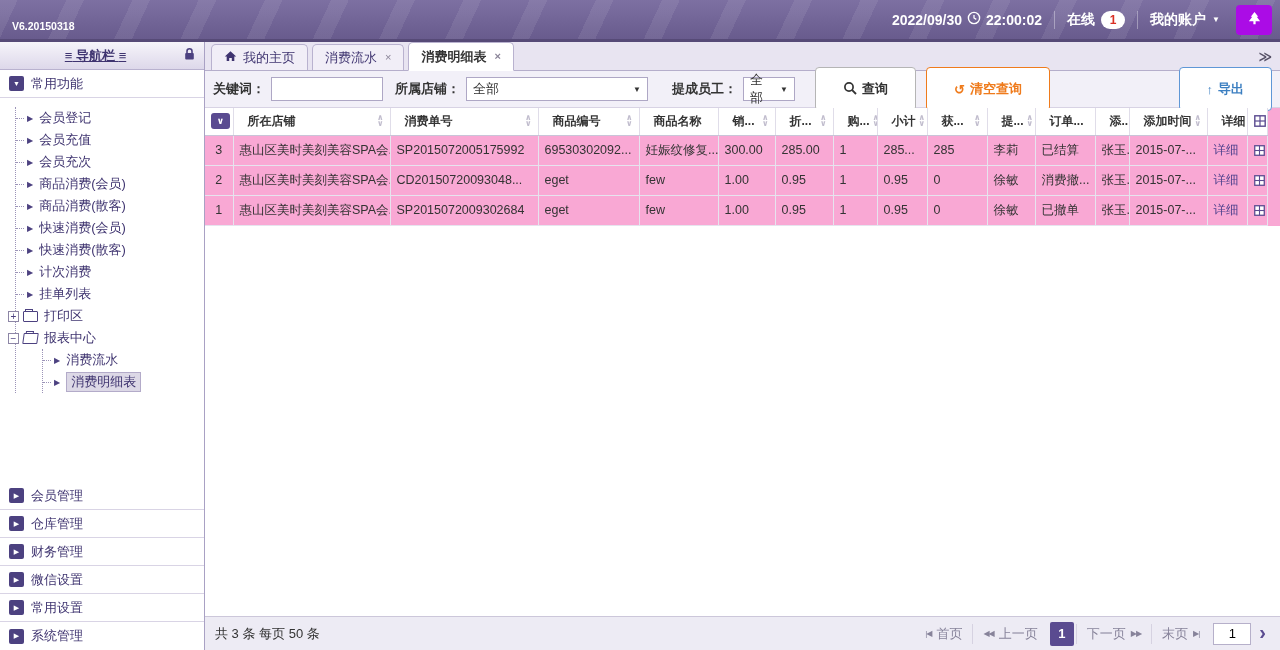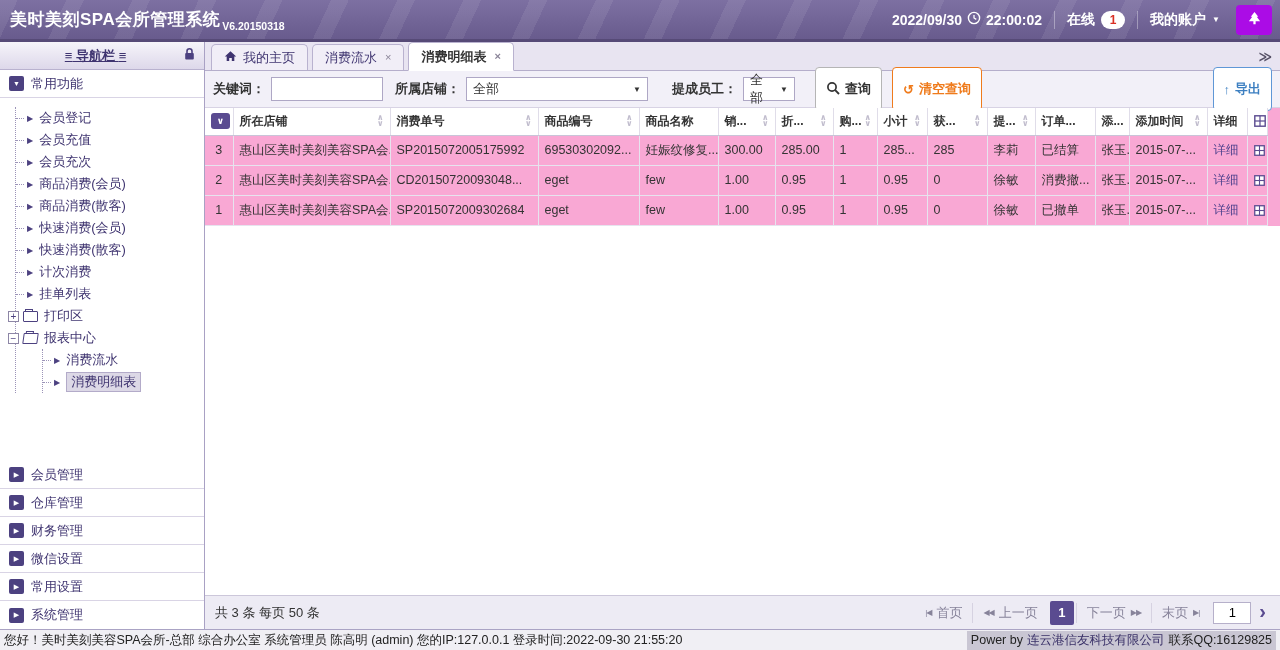--- a/index.html
+++ b/index.html
@@ -69,34 +69,34 @@
   .filterbar { height:37px; flex:0 0 37px; background:#f2f0f8; border-bottom:1px solid #d8d3e4;
     display:flex; align-items:center; padding:0 8px; gap:6px; }
   .flabel { font-size:13px; font-weight:bold; color:#333; white-space:nowrap; }
   .finput { width:112px; height:24px; border:1px solid #aea7c5; background:#fff; padding:0 5px; font-size:13px;
     font-family:"Liberation Sans","DejaVu Sans",sans-serif; }
   .fselect { height:24px; border:1px solid #aea7c5; background:#fff; display:flex; align-items:center;
     padding:0 6px; font-size:13px; color:#333; cursor:pointer; }
   .fselect .caret { margin-left:auto; color:#333; font-size:8px; }
   .sel-shop { width:182px; }
   .sel-staff { width:52px; gap:5px; }
-  .btn { height:44px; display:flex; align-items:center; gap:5px; padding:0 10px; background:#fff;
+  .btn { height:44px; display:flex; align-items:center; gap:5px; padding:0 27px; background:#fff;
     border:1px solid #b5b5b5; border-radius:4px; font-size:13px; font-weight:bold; color:#333; cursor:pointer; }
   .btn-clear { border-color:#ef7b1c; color:#ef7b1c; margin-left:4px; }
   .btn-export { border-color:#5f97d6; color:#3c7fc1; margin-left:auto; }
   .icon-glyph { font-size:13px; font-weight:bold; line-height:1; }
 
   
   table.grid { border-collapse:collapse; table-layout:fixed; width:1062px; }
   .grid th { height:27px; background:#fff; border-right:1px solid #e0dde9; border-bottom:1px solid #c9c4d8;
     font-size:12px; font-weight:bold; color:#333; text-align:left; padding:0 6px; white-space:nowrap; overflow:hidden; }
   .grid td { height:30px; border-right:1px solid #e6e4ee; border-bottom:1px solid #e6e4ee;
     font-size:12.5px; color:#333; padding:0 6px; white-space:nowrap; overflow:hidden; }
   .grid .cnum { text-align:center; padding:0 2px; }
-  .th-inner { display:flex; align-items:center; }
+  .th-inner { display:flex; align-items:center;margin-left:8px; }
   .sort { display:flex; flex-direction:column; margin-left:auto; color:#c0bccd; font-size:8px; line-height:.75; padding-left:3px; }
   .hdr-badge { width:19px; height:16px; background:#5a4b90; border-radius:3px; color:#fff; font-size:9px;
     display:flex; align-items:center; justify-content:center; margin:0 auto; cursor:pointer; }
   .detail-link { color:#4a3f8c; cursor:pointer; }
   .grid-ic { display:block; margin:0 auto; cursor:pointer; }
 
   .content-fill { flex:1; background:#fff; }
 
   
   .pagbar { height:34px; flex:0 0 34px; background:#edebf4; border-top:1px solid #ccc7da;
@@ -117,21 +117,20 @@
     display:flex; align-items:center; font-size:12.5px; color:#222; padding:0 4px; }
   .status-right { margin-left:auto; background:#c9c6d3; padding:1px 4px; display:flex; gap:4px; align-items:center; }
   .company-link { color:#3a3168; cursor:pointer; }
 </style>
 </head>
 <body>
 
 <div class="app">
 
   <header class="topbar">
-    <span class="app-title">美时美刻SPA会所管理系统</span>
     <span class="app-version">V6.20150318</span>
     <div class="topbar-right">
       <div class="clock-wrap">
         <span>2022/09/30</span>
         <span class="clock-ic">
           <svg width="14" height="14" viewBox="0 0 14 14">
               <circle cx="7" cy="7" r="5.6" fill="none" stroke="#fff" stroke-width="1.4"></circle>
               <path d="M7 4 V7 L9.3 8.4" fill="none" stroke="#fff" stroke-width="1.3"></path>
             </svg>
         </span>
@@ -577,22 +576,14 @@
             <span>末页</span>
             <span class="g">▶|</span>
           </span>
           <input class="pg-input" type="text" value="1" style="">
           <span class="pg-go">›</span>
         </div>
       </div>
     </section>
   </div>
 
-  <footer class="statusbar">
-    <span>您好！美时美刻美容SPA会所-总部 综合办公室 系统管理员 陈高明 (admin) 您的IP:127.0.0.1 登录时间:2022-09-30 21:55:20</span>
-    <span class="status-right">
-      <span>Power by</span>
-      <span class="company-link">连云港信友科技有限公司</span>
-      <span>联系QQ:16129825</span>
-    </span>
-  </footer>
 
 </div>
 
 </body></html>

